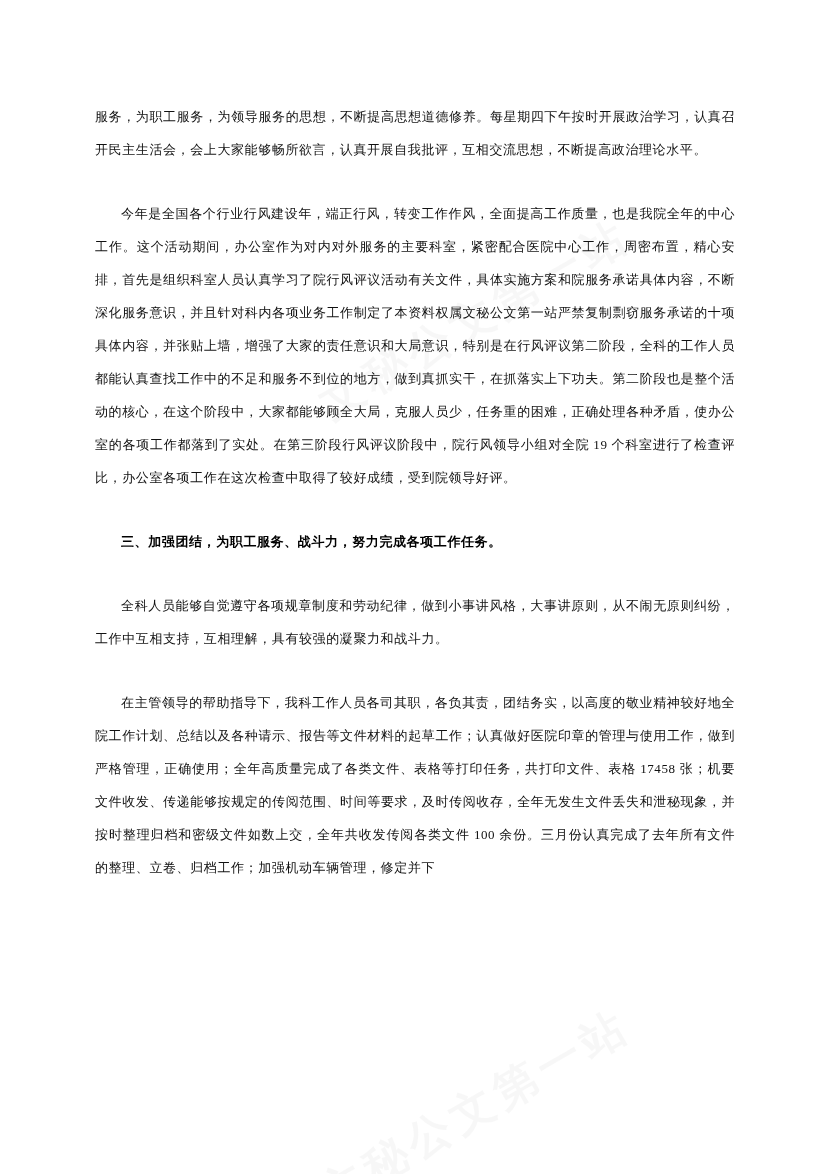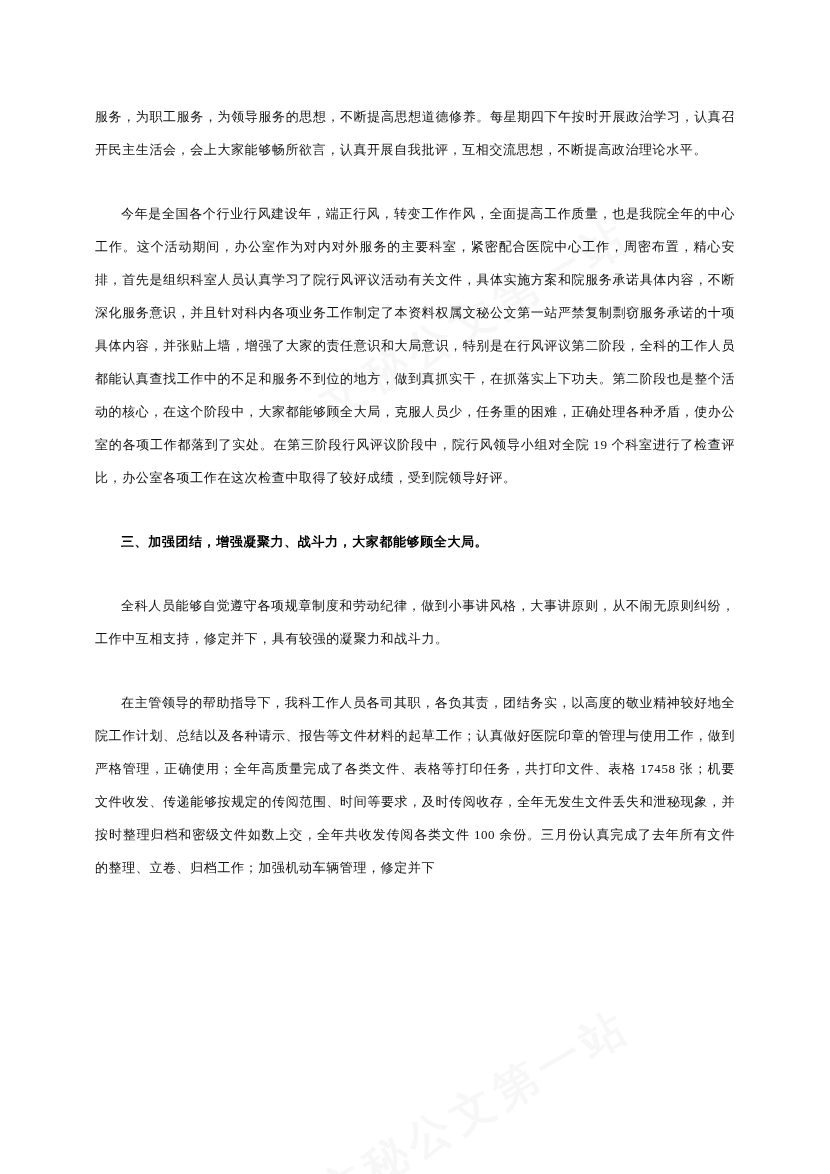--- a/index.html
+++ b/index.html
@@ -60,17 +60,17 @@
 </style>
 </head>
 <body>
 
 <div class="page">
   <div class="watermark wm-middle">文秘公文第一站</div>
   <div class="watermark wm-bottom">文秘公文第一站</div>
   <div class="doc-body">
       <p class="para body-text no-indent">服务，为职工服务，为领导服务的思想，不断提高思想道德修养。每星期四下午按时开展政治学习，认真召开民主生活会，会上大家能够畅所欲言，认真开展自我批评，互相交流思想，不断提高政治理论水平。</p>
       <p class="para body-text">今年是全国各个行业行风建设年，端正行风，转变工作作风，全面提高工作质量，也是我院全年的中心工作。这个活动期间，办公室作为对内对外服务的主要科室，紧密配合医院中心工作，周密布置，精心安排，首先是组织科室人员认真学习了院行风评议活动有关文件，具体实施方案和院服务承诺具体内容，不断深化服务意识，并且针对科内各项业务工作制定了本资料权属文秘公文第一站严禁复制剽窃服务承诺的十项具体内容，并张贴上墙，增强了大家的责任意识和大局意识，特别是在行风评议第二阶段，全科的工作人员都能认真查找工作中的不足和服务不到位的地方，做到真抓实干，在抓落实上下功夫。第二阶段也是整个活动的核心，在这个阶段中，大家都能够顾全大局，克服人员少，任务重的困难，正确处理各种矛盾，使办公室的各项工作都落到了实处。在第三阶段行风评议阶段中，院行风领导小组对全院 19 个科室进行了检查评比，办公室各项工作在这次检查中取得了较好成绩，受到院领导好评。</p>
-      <p class="para heading">三、加强团结，增强凝聚力、战斗力，大家都能够顾全大局。</p>
-      <p class="para body-text">全科人员能够自觉遵守各项规章制度和劳动纪律，做到小事讲风格，大事讲原则，从不闹无原则纠纷，工作中互相支持，修定并下，具有较强的凝聚力和战斗力。</p>
+      <p class="para heading">三、加强团结，为职工服务、战斗力，努力完成各项工作任务。</p>
+      <p class="para body-text">全科人员能够自觉遵守各项规章制度和劳动纪律，做到小事讲风格，大事讲原则，从不闹无原则纠纷，工作中互相支持，互相理解，具有较强的凝聚力和战斗力。</p>
       <p class="para body-text">在主管领导的帮助指导下，我科工作人员各司其职，各负其责，团结务实，以高度的敬业精神较好地全院工作计划、总结以及各种请示、报告等文件材料的起草工作；认真做好医院印章的管理与使用工作，做到严格管理，正确使用；全年高质量完成了各类文件、表格等打印任务，共打印文件、表格 17458 张；机要文件收发、传递能够按规定的传阅范围、时间等要求，及时传阅收存，全年无发生文件丢失和泄秘现象，并按时整理归档和密级文件如数上交，全年共收发传阅各类文件 100 余份。三月份认真完成了去年所有文件的整理、立卷、归档工作；加强机动车辆管理，修定并下</p>
     </div>
 </div>
 
 </body></html>

